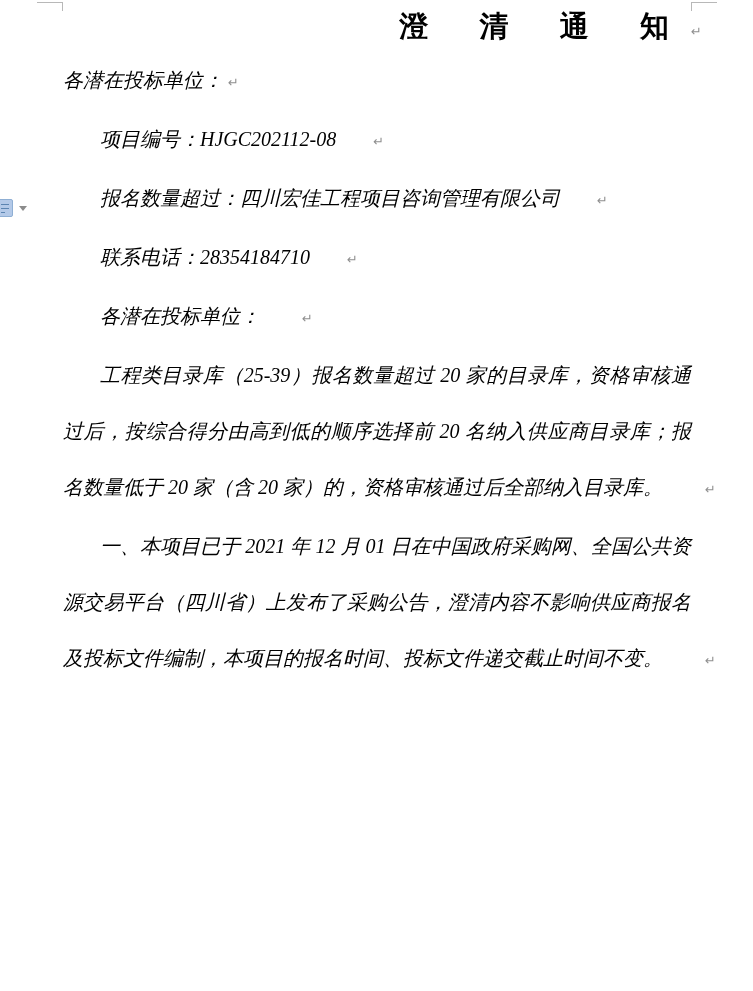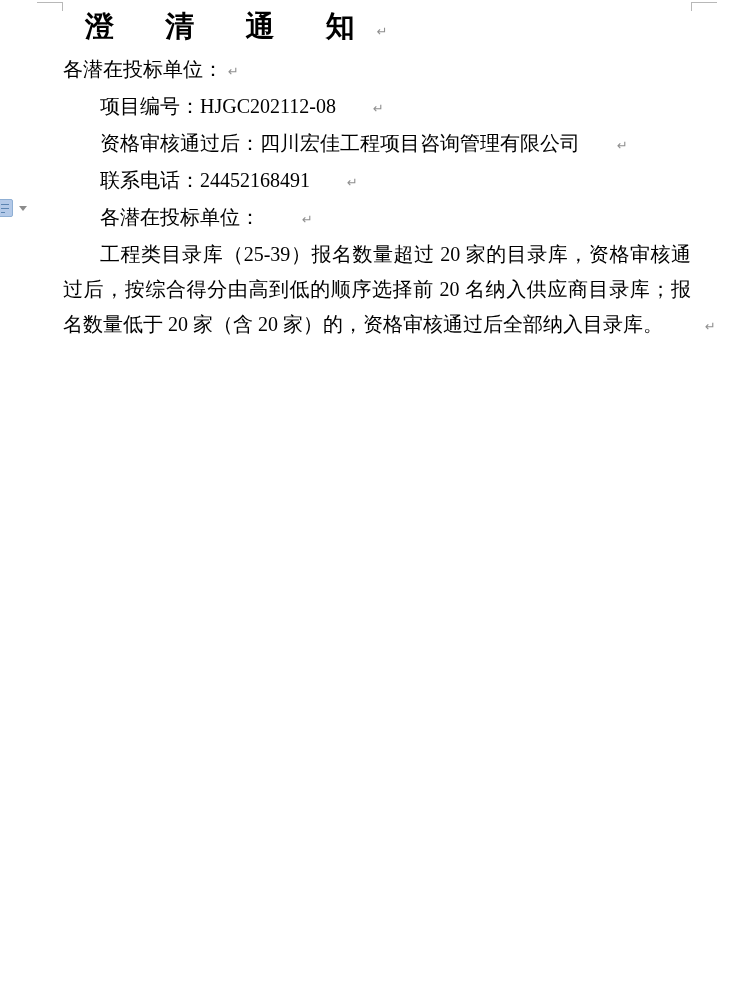--- a/index.html
+++ b/index.html
@@ -44,30 +44,31 @@
   .content {
     position: absolute;
     left: 63px;
     top: 6px;
     width: 628px;
   }
   .doc-title {
     font-size: 29px;
     font-weight: bold;
     line-height: 41px;
-    text-align: left;
+    text-align: right;
     letter-spacing: 22px;
     padding-left: 22px;
     white-space: nowrap;
   }
   .line {
     font-size: 20px;
-    line-height: 35px;
+    line-height: 56px;
     text-align: justify;
     text-align-last: left;
+    font-style: italic;
   }
   .indent { text-indent: 37px; }
   .pilcrow {
     font-family: "DejaVu Sans", sans-serif;
     font-size: 13px;
     color: #8f8f8f;
     letter-spacing: 0;
     font-weight: normal;
   }
   .pilcrow.hang { display: inline-block; width: 0; overflow: visible; white-space: nowrap; }
@@ -91,30 +92,31 @@
 
   <div class="content">
 
     <h1 class="doc-title"><span>澄 清 通 知</span><span class="pilcrow hang">↵</span></h1>
 
     <p class="line"><span>各潜在投标单位：</span> <span class="pilcrow hang">↵</span></p>
 
     <p class="line indent"><span>项目编号：HJGC202112-08</span><span class="pilcrow hang">↵</span></p>
 
 
-    <p class="line indent"><span>资格审核通过后：四川宏佳工程项目咨询管理有限公司</span><span class="pilcrow hang">↵</span></p>
+    <p class="line indent"><span>报名数量超过：四川宏佳工程项目咨询管理有限公司</span><span class="pilcrow hang">↵</span></p>
 
 
 
-    <p class="line indent"><span>联系电话：24452168491</span><span class="pilcrow hang">↵</span></p>
+    <p class="line indent"><span>联系电话：28354184710</span><span class="pilcrow hang">↵</span></p>
 
     <p class="line indent"><span>各潜在投标单位：</span> <span class="pilcrow hang">↵</span></p>
 
 
 
     <p class="line indent"><span>工程类目录库（25-39）报名数量超过 20 家的目录库，资格审核通过后，按综合得分由高到低的顺序选择前 20 名纳入供应商目录库；报名数量低于 20 家（含 20 家）的，资格审核通过后全部纳入目录库。</span> <span class="pilcrow hang">↵</span></p>
 
 
+    <p class="line indent"><span>一、本项目已于 2021 年 12 月 01 日在中国政府采购网、全国公共资源交易平台（四川省）上发布了采购公告，澄清内容不影响供应商报名及投标文件编制，本项目的报名时间、投标文件递交截止时间不变。</span> <span class="pilcrow hang">↵</span></p>
 
     <p class="line indent"></p>
 
   </div>
 </div>
 
 </body></html>

